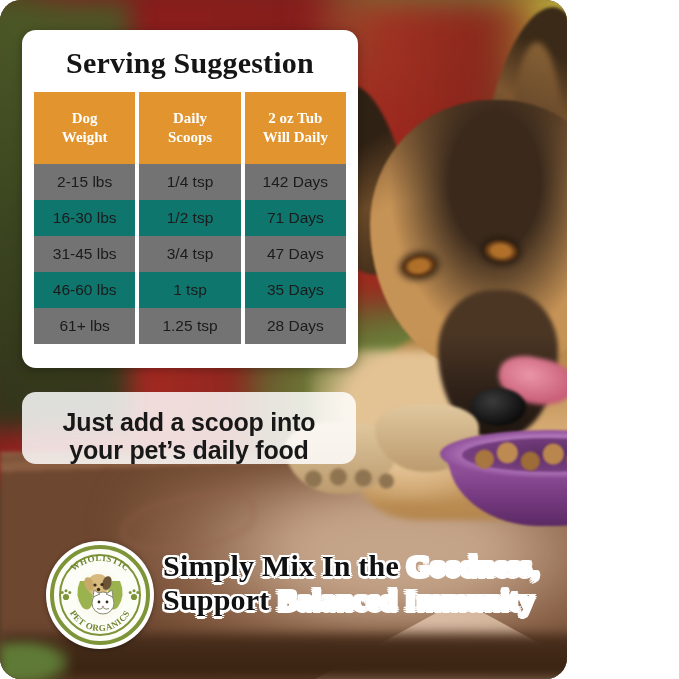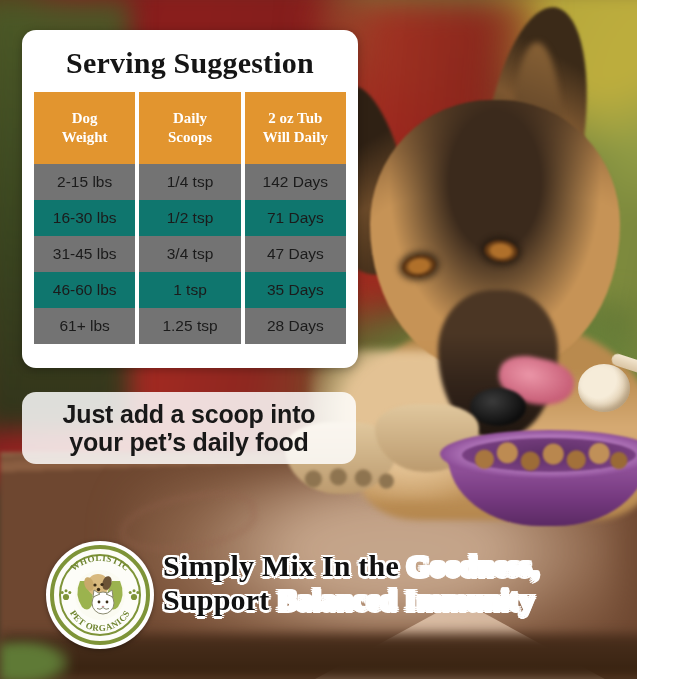--- a/index.html
+++ b/index.html
@@ -3,23 +3,24 @@
 <meta charset="utf-8">
 <style>
   html,body{margin:0;padding:0;}
   body{
     width:679px;height:679px;
     font-family:"Liberation Sans",sans-serif;
     overflow:hidden;
   }
   .stage{
     position:relative;
-    width:637px;height:679px;
+    width:567px;height:679px;
     overflow:hidden;
     background:#4a3a28;
+    border-radius:21px;
   }
 
   
   .photo{position:absolute;inset:0;overflow:hidden;}
 
   
   .bg-garden{
     position:absolute;left:0;top:0;width:679px;height:470px;
     background:
       radial-gradient(circle at 86% 8%, rgba(196,176,60,.85) 0 60px, rgba(196,176,60,0) 120px),
@@ -268,21 +269,21 @@
     height:18px;
   }
   table.serving tr.odd td{background:#737373;}
   table.serving tr.even td{background:#0f766e;}
 
   
   .callout{
     position:absolute;left:22px;top:392px;width:334px;height:72px;
     background:rgba(255,255,255,.84);
     border-radius:14px;
-    display:flex;align-items:center;justify-content:center;
+    display:flex;align-items:flex-end;justify-content:center;
     box-sizing:border-box;
     padding:0 10px;
   }
   .callout-text{
     font-family:"Liberation Sans",sans-serif;
     font-weight:700;
     font-size:25px;
     line-height:1.12;
     color:#181818;
     text-align:center;

